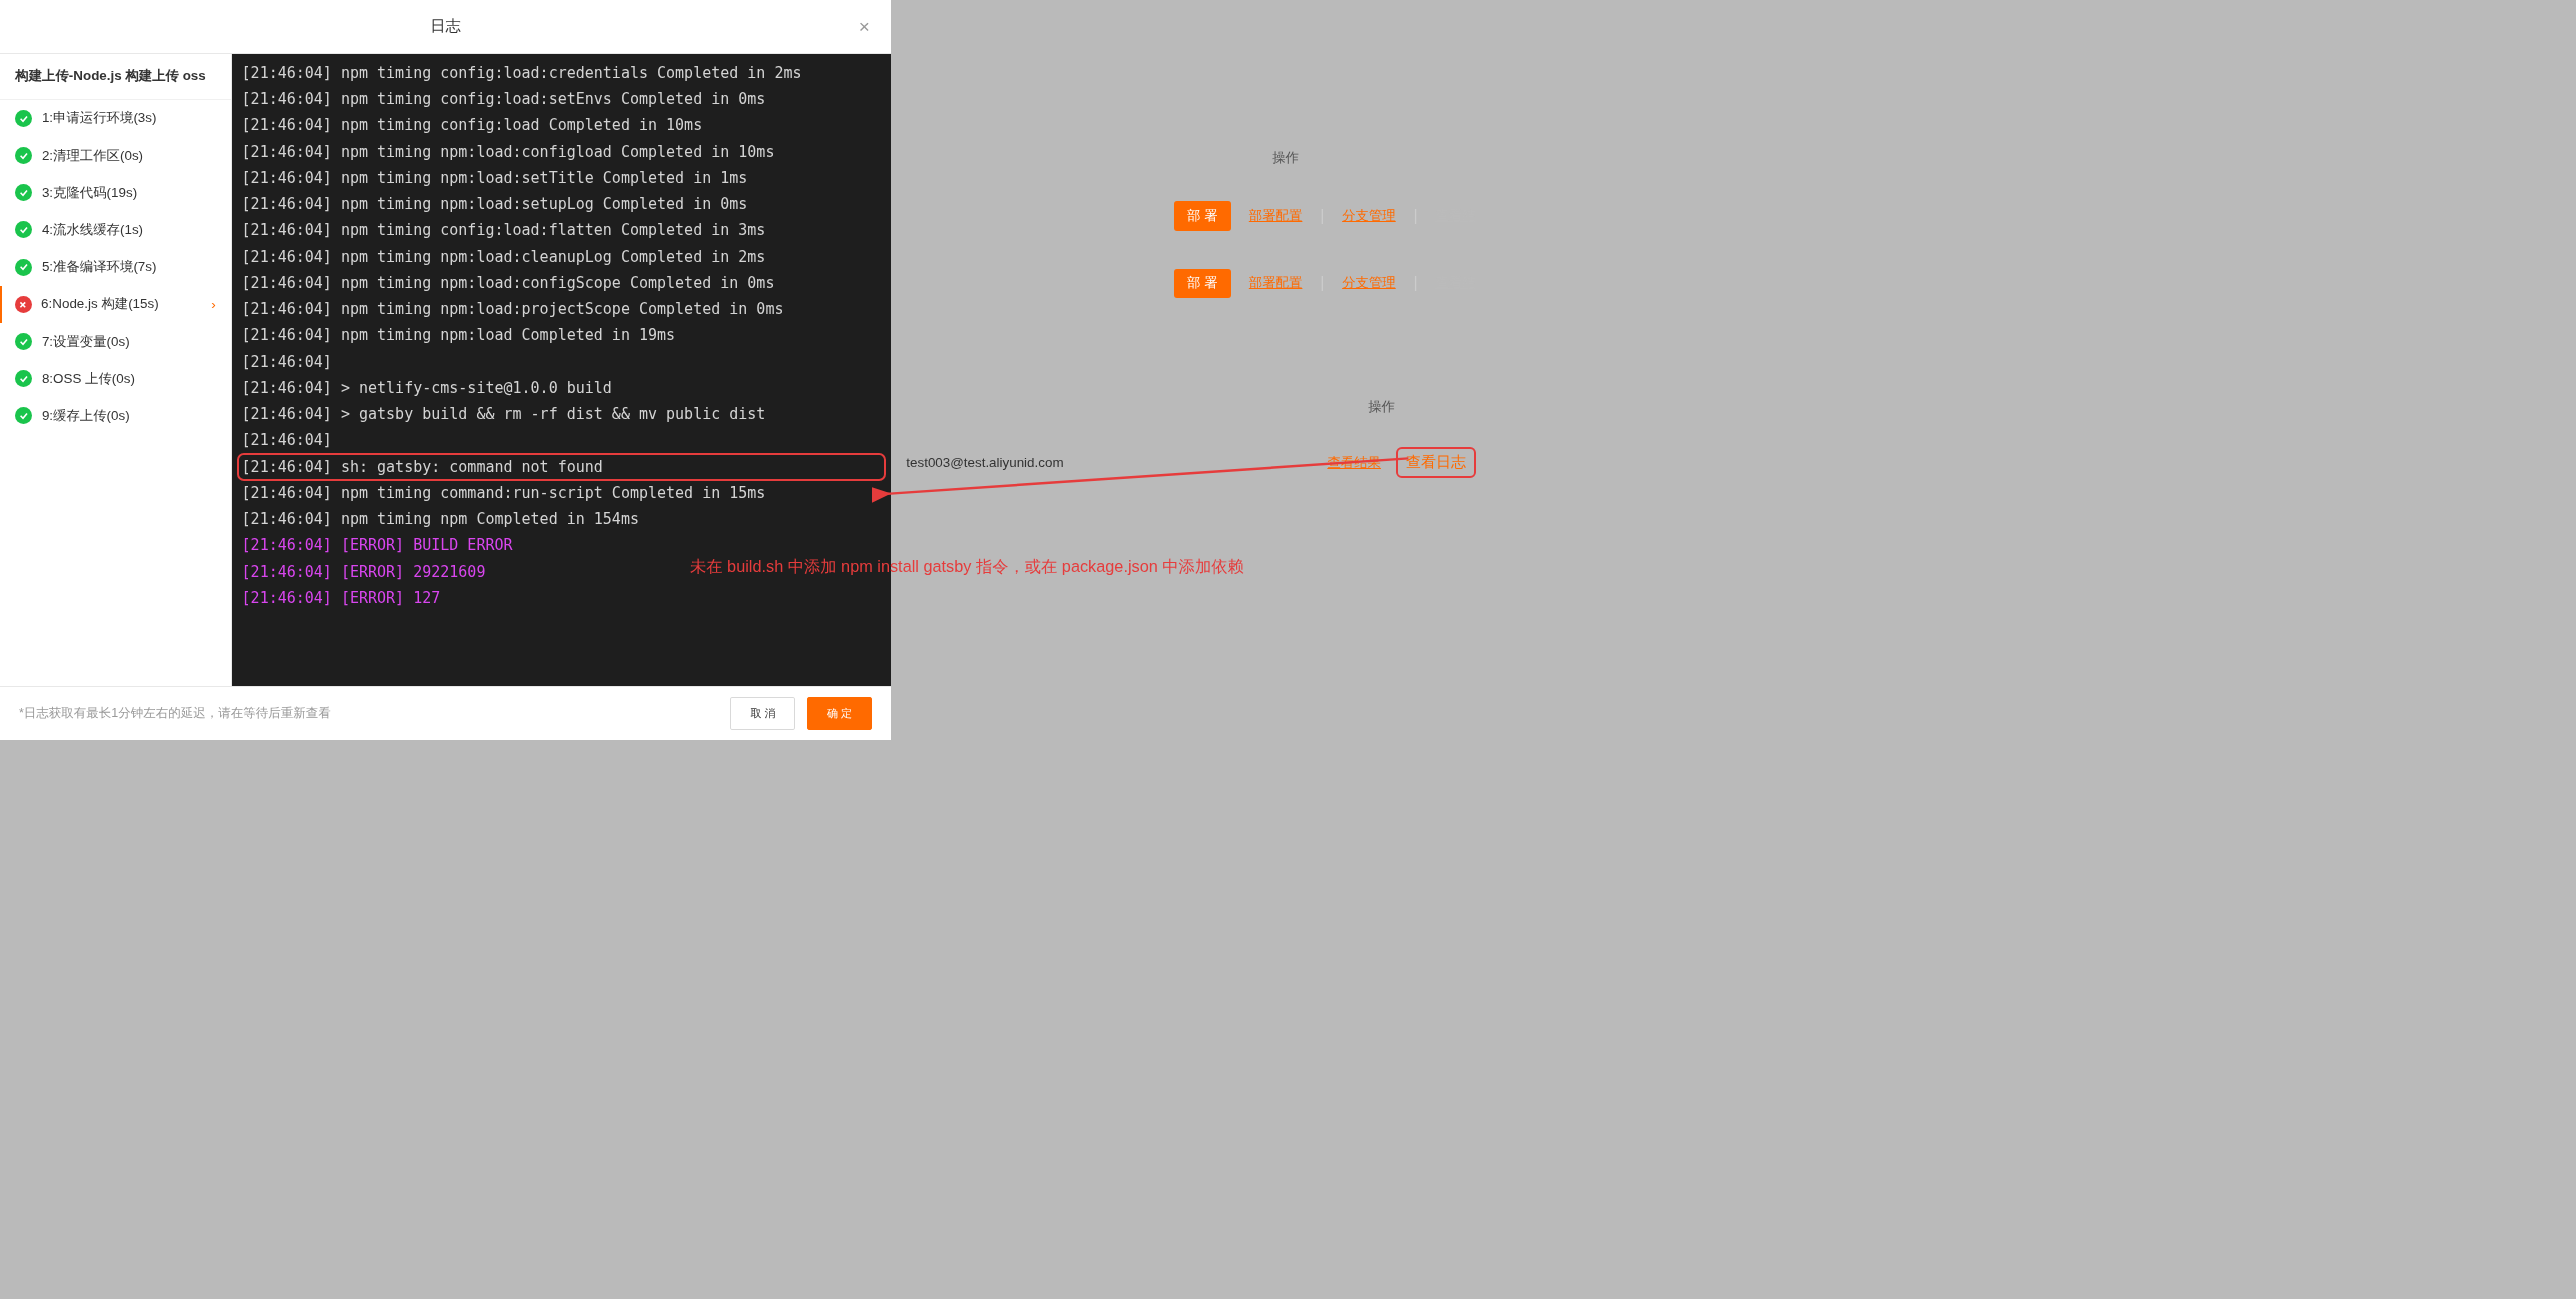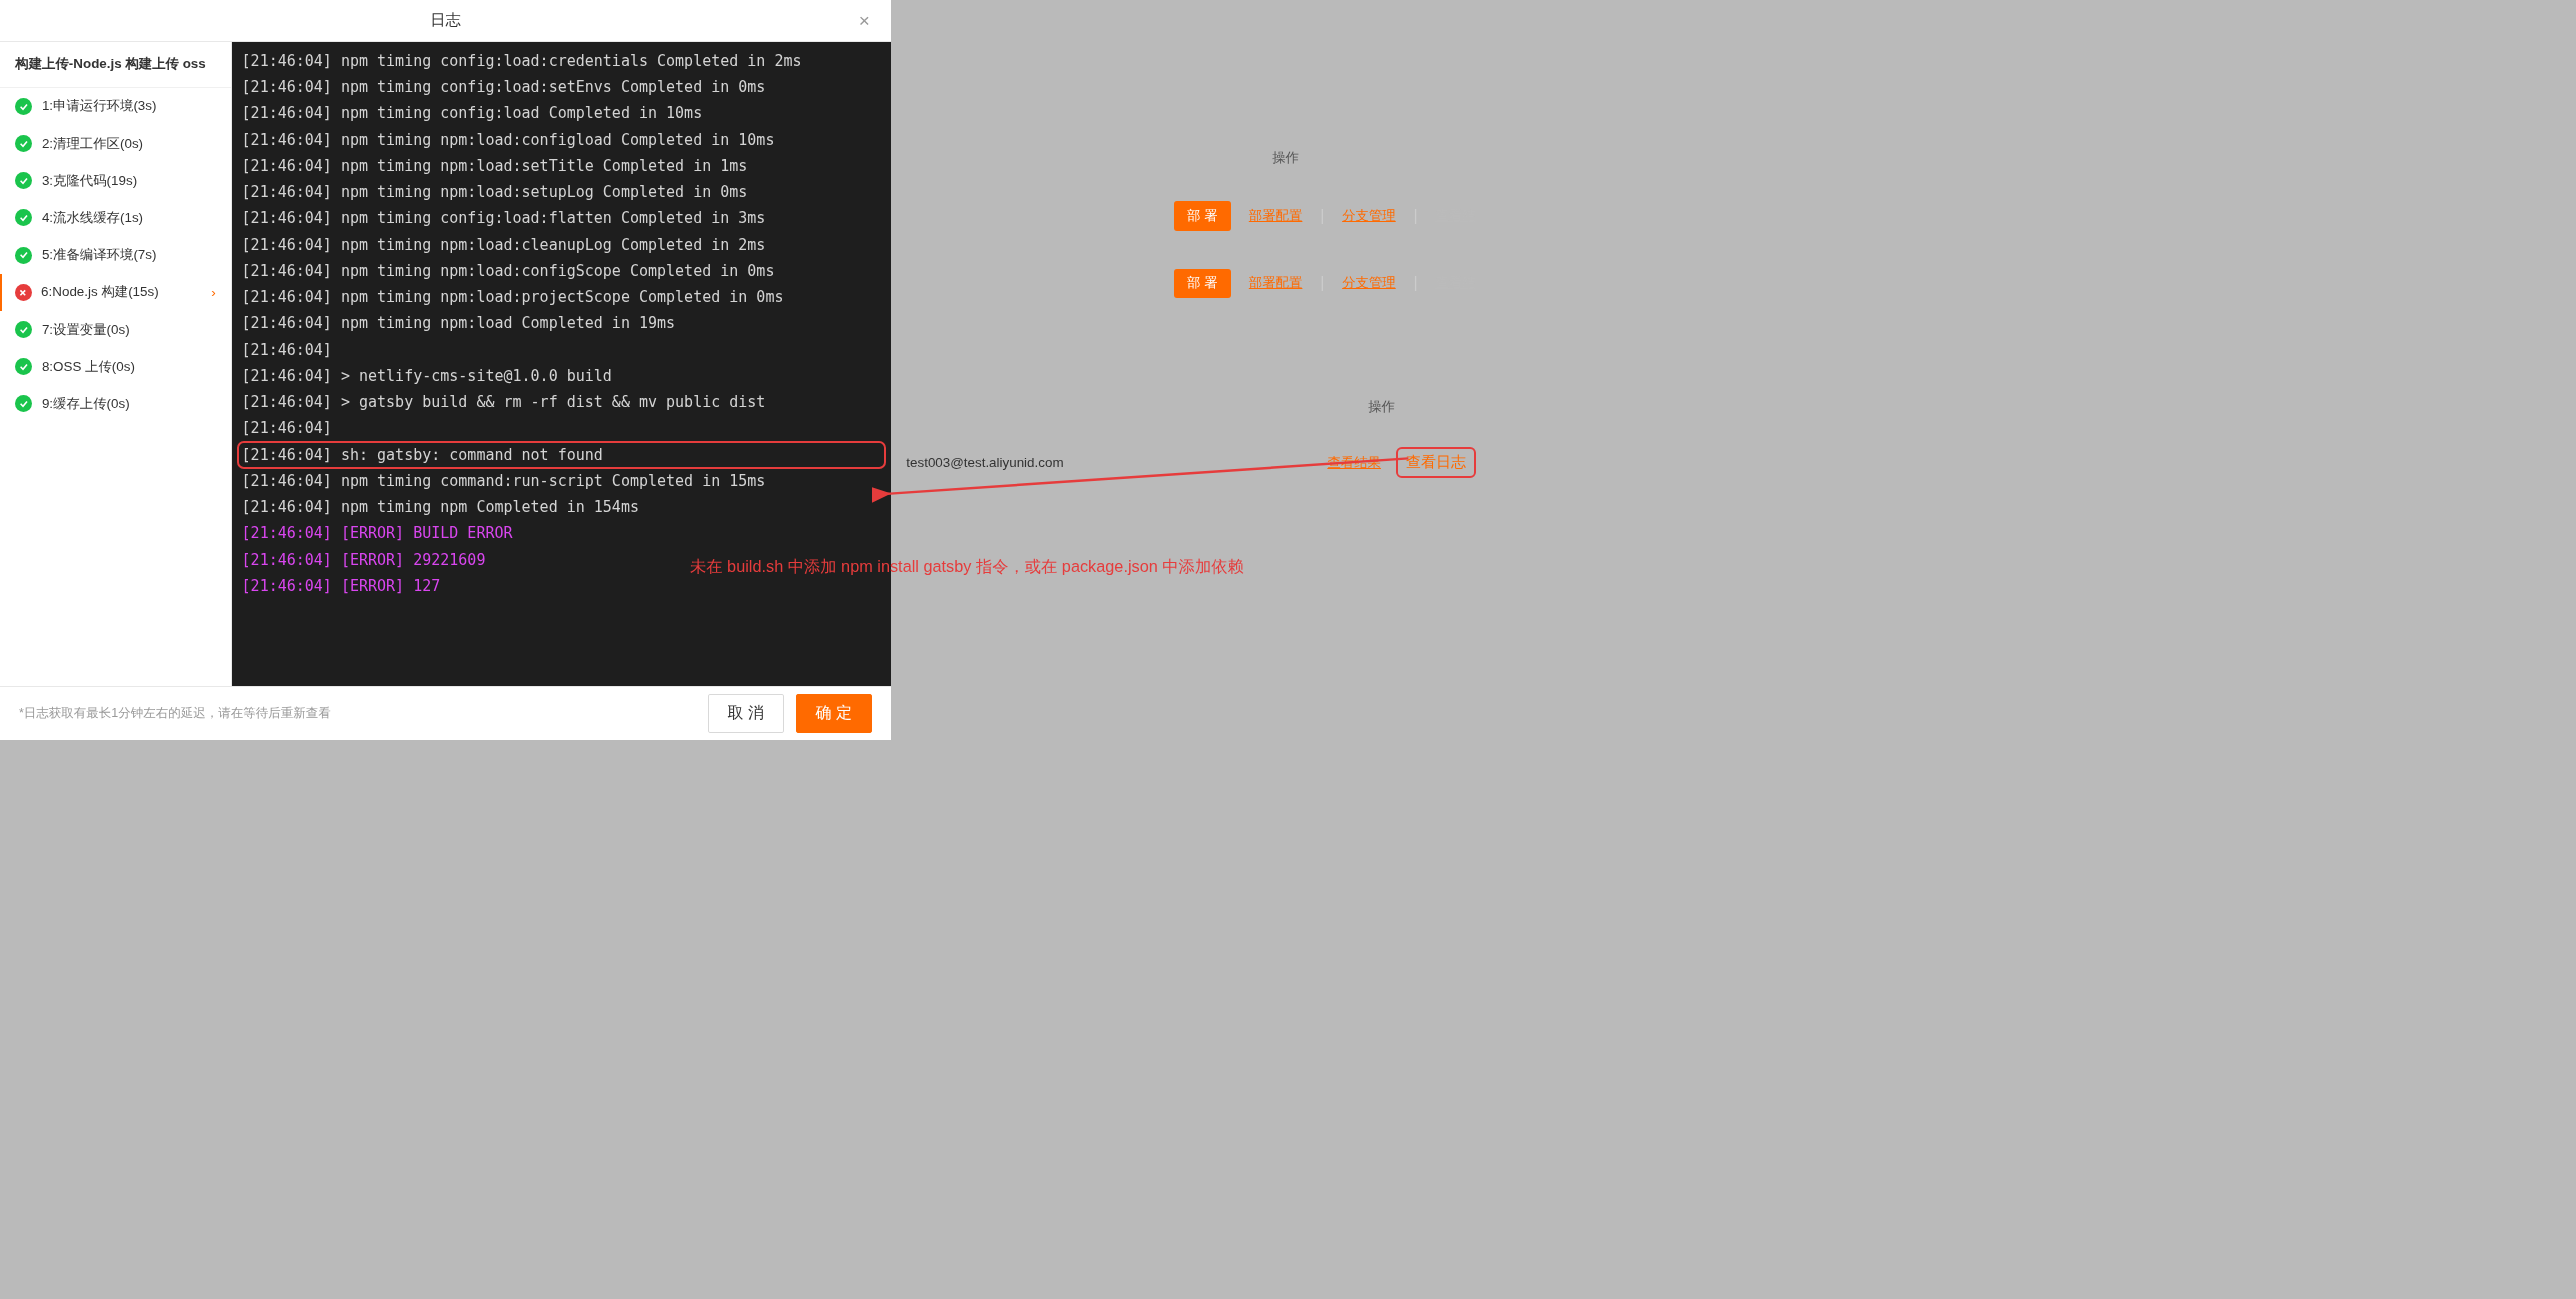--- a/index.html
+++ b/index.html
@@ -15,21 +15,21 @@
       position: absolute;
       top: 0;
       left: 0;
       width: 891px;
       height: 740px;
       background: #fff;
       display: flex;
       flex-direction: column;
     }
     .modal-header {
-      height: 42px;
+      height: 54px;
       display: flex;
       align-items: center;
       justify-content: center;
       border-bottom: 1px solid #e8e8e8;
       position: relative;
     }
     .modal-title {
       font-size: 15.3px;
       color: #333;
     }
@@ -142,21 +142,21 @@
       align-items: center;
       padding: 0 19px;
     }
     .footer-hint {
       font-size: 12.5px;
       color: #999;
       flex: 1;
     }
     .btn {
       padding: 7.7px 19px;
-      font-size: 16px;
+      font-size: 11px;
       border-radius: 1.9px;
       cursor: pointer;
       border: 1px solid #d9d9d9;
       background: #fff;
       color: #333;
       margin-left: 11.5px;
     }
     .btn.primary {
       background: #ff6a00;
       border-color: #ff6a00;

